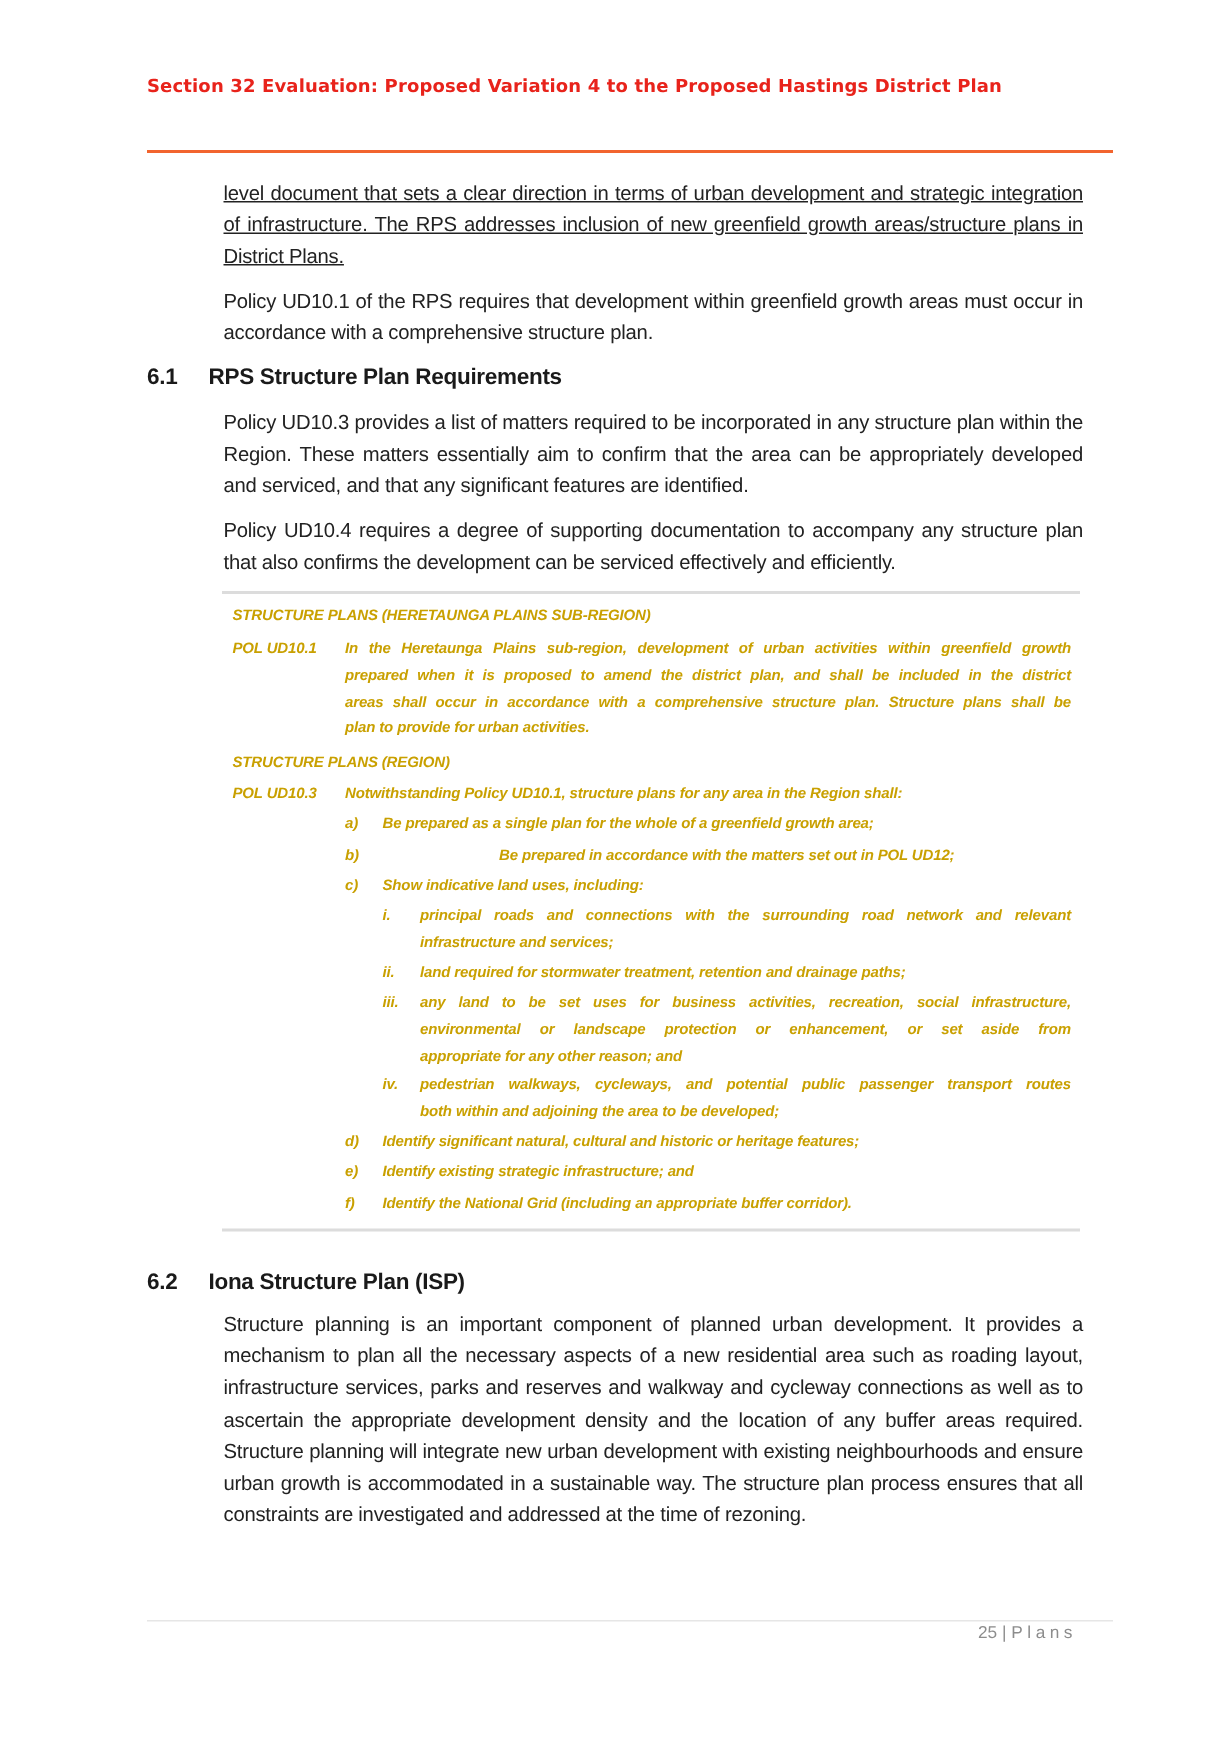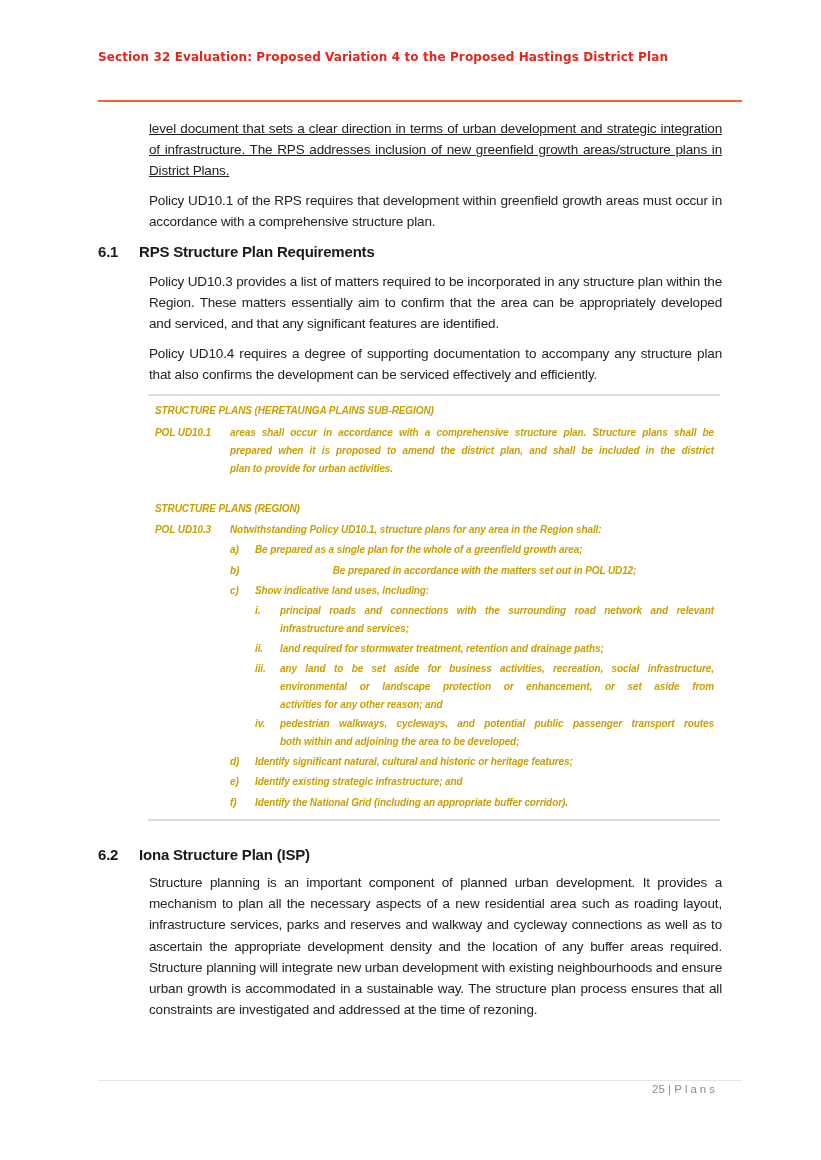--- a/index.html
+++ b/index.html
@@ -121,22 +121,23 @@
 </h2>
 <p class="body-text" style="top:271px;">Policy UD10.3 provides a list of matters required to be incorporated in any structure plan within the Region. These matters essentially aim to confirm that the area can be appropriately developed and serviced, and that any significant features are identified.</p>
 <p class="body-text" style="top:343px;">Policy UD10.4 requires a degree of supporting documentation to accompany any structure plan that also confirms the development can be serviced effectively and efficiently.</p>
 
 <div class="quote-rule" style="top:394px;"></div>
 
 <div>
   <div class="gold q-label" style="top:402px;">STRUCTURE PLANS (HERETAUNGA PLAINS SUB-REGION)</div>
   <div class="gold q-code" style="top:424px;">POL UD10.1</div>
   <div class="gold q-text" style="top:424px;">
+    <div style="text-align:justify;text-align-last:justify;">In the Heretaunga Plains sub-region, development of urban activities within greenfield growth</div>
+    <div style="text-align:justify;text-align-last:justify;">prepared when it is proposed to amend the district plan, and shall be included in the district</div>
     <div style="text-align:justify;text-align-last:justify;">areas shall occur in accordance with a comprehensive structure plan. Structure plans shall be</div>
-    <div style="text-align:justify;text-align-last:justify;">prepared when it is proposed to amend the district plan, and shall be included in the district</div>
     <div>plan to provide for urban activities.</div>
   </div>
 
   <div class="gold q-label" style="top:500px;">STRUCTURE PLANS (REGION)</div>
   <div class="gold q-code" style="top:521px;">POL UD10.3</div>
   <div class="gold q-text" style="top:521px;">Notwithstanding Policy UD10.1, structure plans for any area in the Region shall:</div>
 
   <div class="gold q-letter" style="top:541px;">a)</div>
   <div class="gold q-letter-text" style="top:541px;">Be prepared as a single plan for the whole of a greenfield growth area;</div>
 
@@ -152,23 +153,23 @@
     <div>infrastructure and services;</div>
   </div>
 
   <div class="gold q-roman" style="top:640px;">ii.</div>
   <div class="gold q-roman-text" style="top:640px;">
     <div>land required for stormwater treatment, retention and drainage paths;</div>
   </div>
 
   <div class="gold q-roman" style="top:660px;">iii.</div>
   <div class="gold q-roman-text" style="top:660px;">
-    <div style="text-align:justify;text-align-last:justify;">any land to be set aside for business activities, recreation, social infrastructure,</div>
+    <div style="text-align:justify;text-align-last:justify;">any land to be set uses for business activities, recreation, social infrastructure,</div>
     <div style="text-align:justify;text-align-last:justify;">environmental or landscape protection or enhancement, or set aside from</div>
-    <div>activities for any other reason; and</div>
+    <div>appropriate for any other reason; and</div>
   </div>
 
   <div class="gold q-roman" style="top:715px;">iv.</div>
   <div class="gold q-roman-text" style="top:715px;">
     <div style="text-align:justify;text-align-last:justify;">pedestrian walkways, cycleways, and potential public passenger transport routes</div>
     <div>both within and adjoining the area to be developed;</div>
   </div>
 
   <div class="gold q-letter" style="top:753px;">d)</div>
   <div class="gold q-letter-text" style="top:753px;">Identify significant natural, cultural and historic or heritage features;</div>

